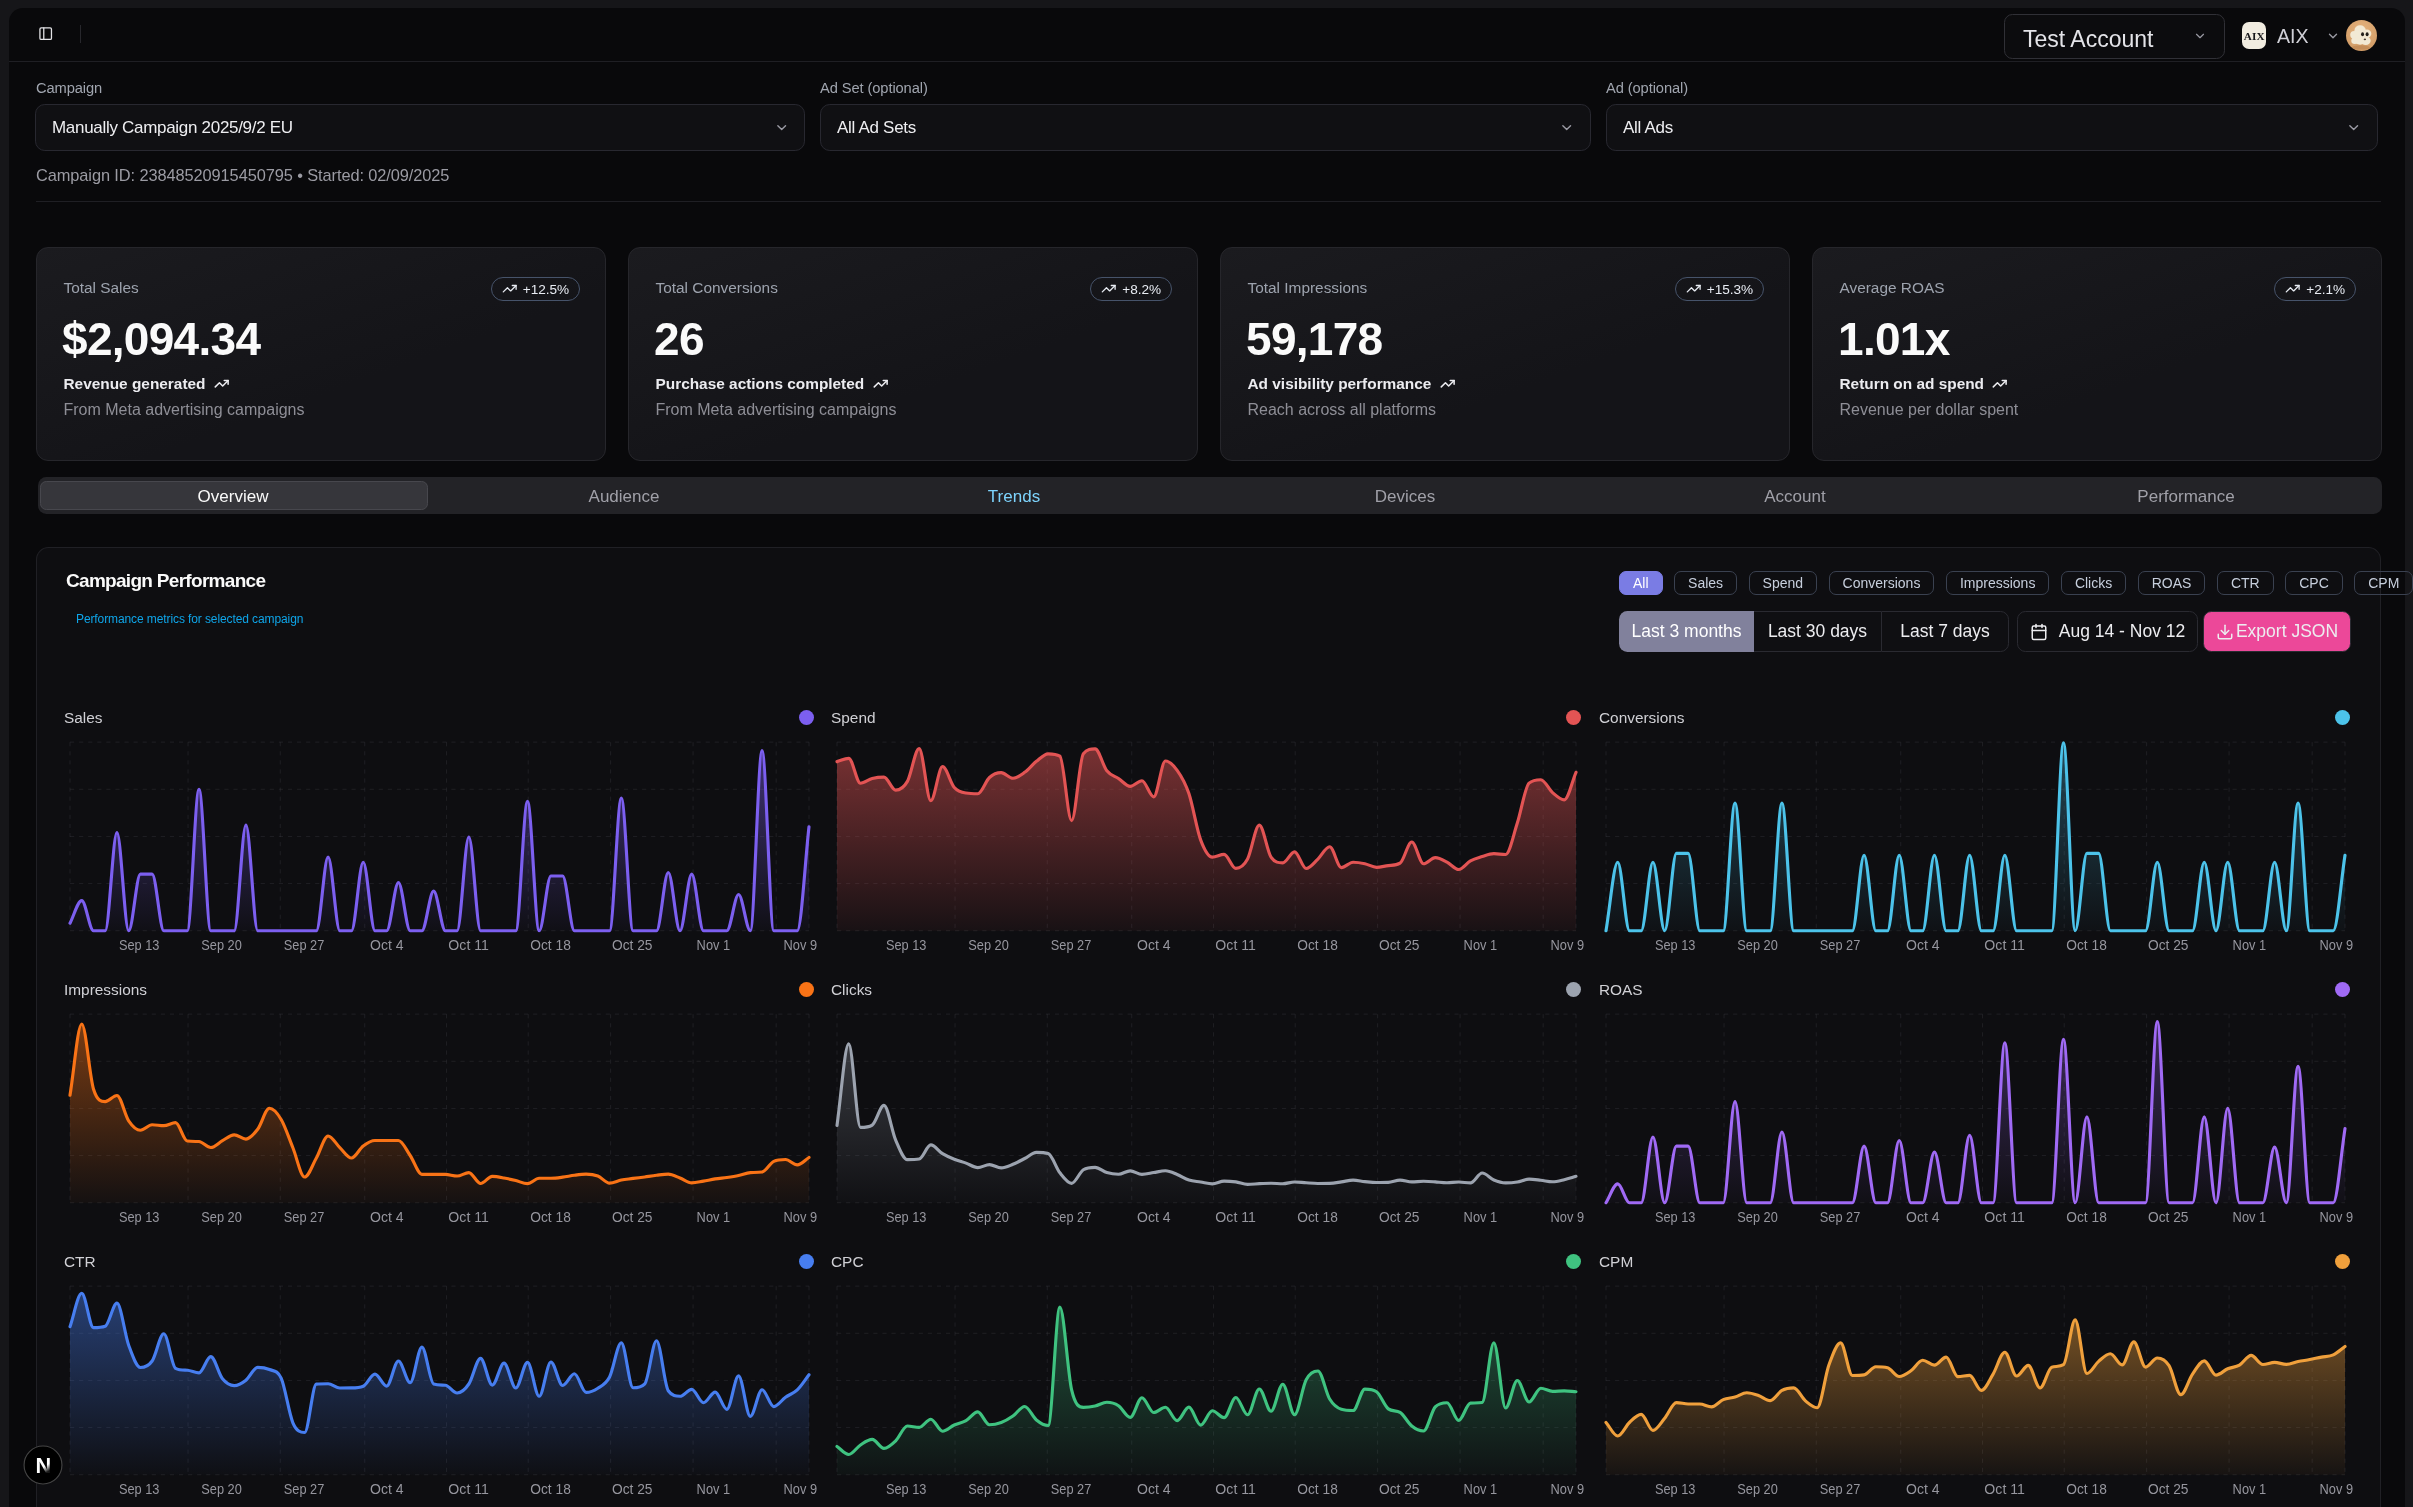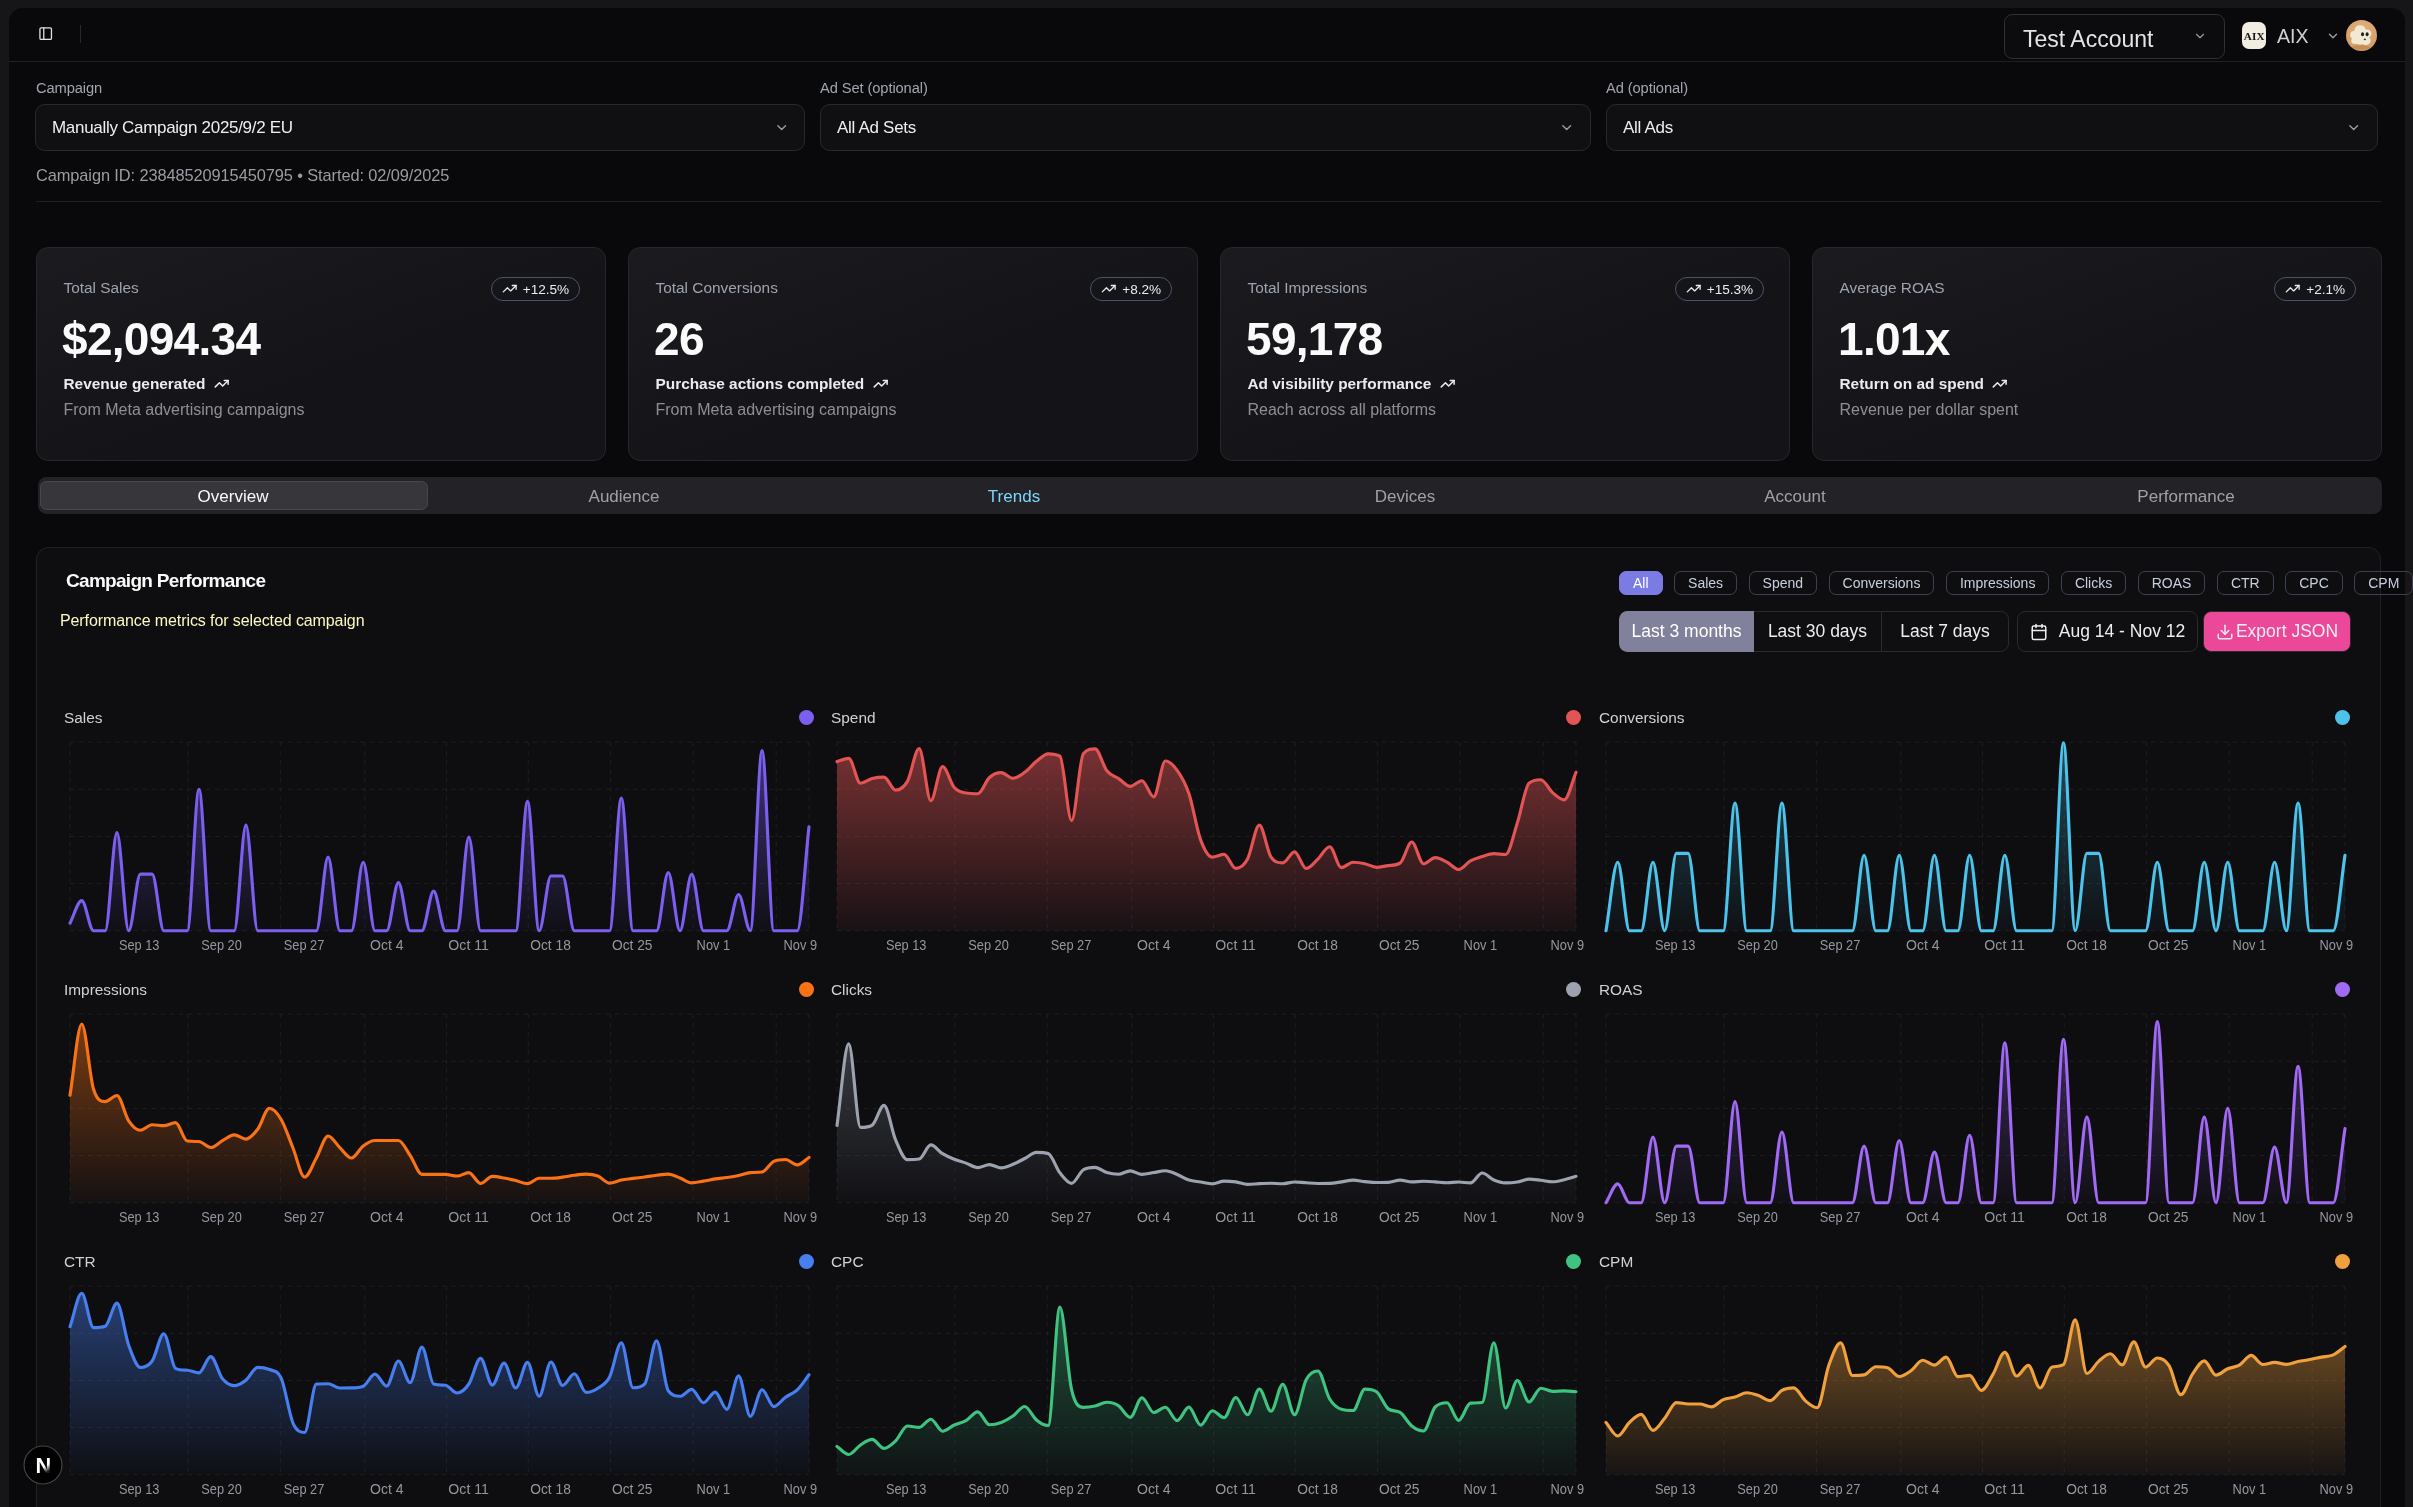--- a/index.html
+++ b/index.html
@@ -163,21 +163,21 @@
 <div class="abs" style="left:38px;top:477px;width:2344px;height:37px;background:#232327;border-radius:8.4px"></div>
 <div class="abs" style="left:40px;top:481px;width:388px;height:29px;background:#36363b;border:1px solid #47474d;border-radius:6.3px"></div>
 <div class="abs" style="left:233px;top:488px;transform:translateX(-50%);font-size:17px;color:#fafafa;line-height:1">Overview</div>
 <div class="abs" style="left:624px;top:488px;transform:translateX(-50%);font-size:17px;color:#a0a0a8;line-height:1">Audience</div>
 <div class="abs" style="left:1014px;top:488px;transform:translateX(-50%);font-size:17px;color:#7dd3fc;line-height:1">Trends</div>
 <div class="abs" style="left:1405px;top:488px;transform:translateX(-50%);font-size:17px;color:#a0a0a8;line-height:1">Devices</div>
 <div class="abs" style="left:1795px;top:488px;transform:translateX(-50%);font-size:17px;color:#a0a0a8;line-height:1">Account</div>
 <div class="abs" style="left:2186px;top:488px;transform:translateX(-50%);font-size:17px;color:#a0a0a8;line-height:1">Performance</div>
 <div class="abs" style="left:36px;top:547px;width:2345px;height:978px;background:#0e0e11;border:1px solid #202025;border-radius:12.6px 12.6px 0 0;border-bottom:none"></div>
 <div class="abs" style="left:66px;top:571px;font-size:19px;font-weight:700;color:#fafafa;line-height:1;letter-spacing:-0.7px">Campaign Performance</div>
-<div class="abs" style="left:60px;top:613px;font-size:16px;color:#fef9c3;line-height:1;letter-spacing:-0.1px">Performance metrics for selected campaign</div>
+<div class="abs" style="left:76px;top:613px;font-size:12px;color:#0ea5e9;line-height:1;letter-spacing:-0.1px">Performance metrics for selected campaign</div>
 <div class="abs" style="left:1619px;top:571px;width:666px;display:flex;justify-content:flex-start">
 <span class="mb" style="margin-left:0;background:#7a7ce4;border-color:#7a7ce4;color:#ffffff">All</span>
 <span class="mb">Sales</span>
 <span class="mb">Spend</span>
 <span class="mb">Conversions</span>
 <span class="mb">Impressions</span>
 <span class="mb">Clicks</span>
 <span class="mb">ROAS</span>
 <span class="mb">CTR</span>
 <span class="mb">CPC</span>

